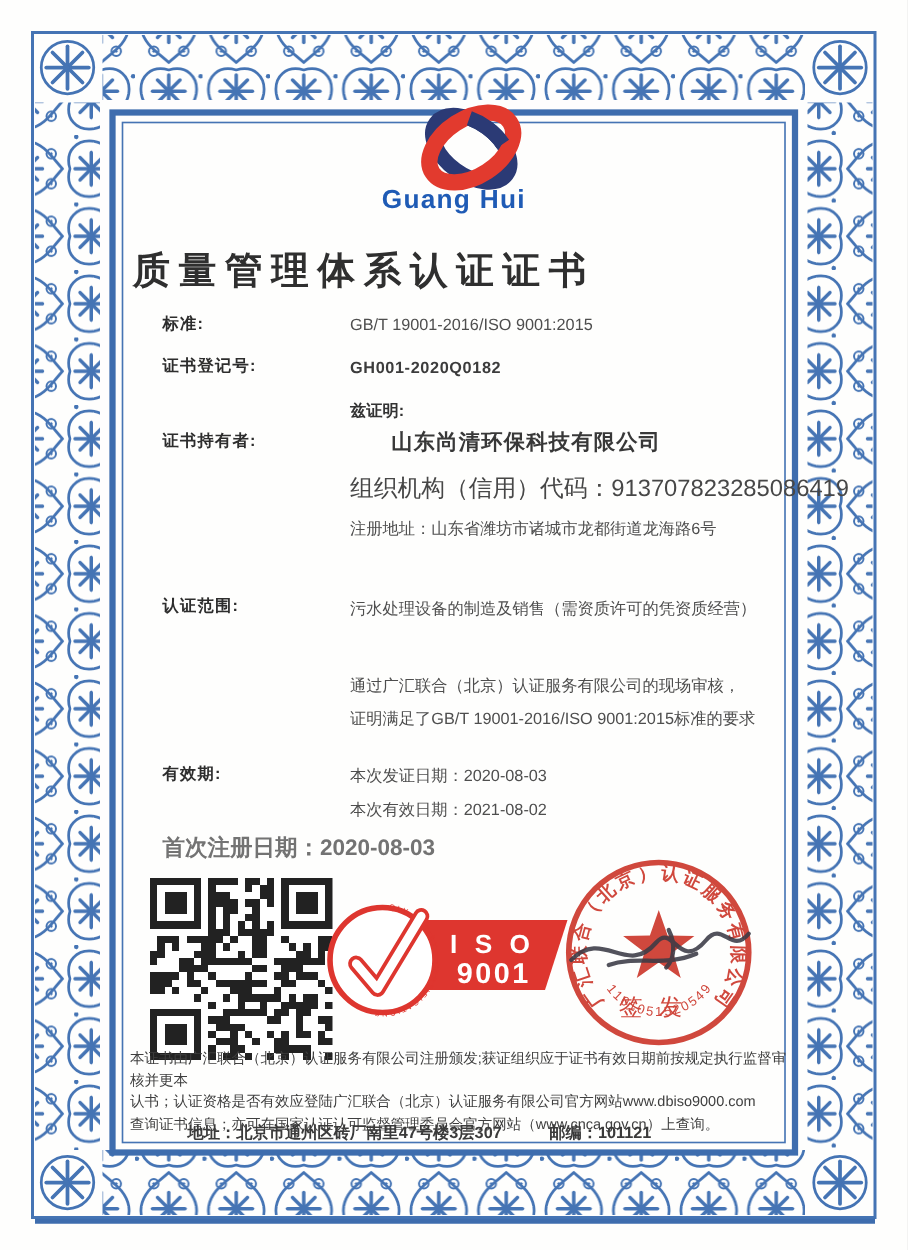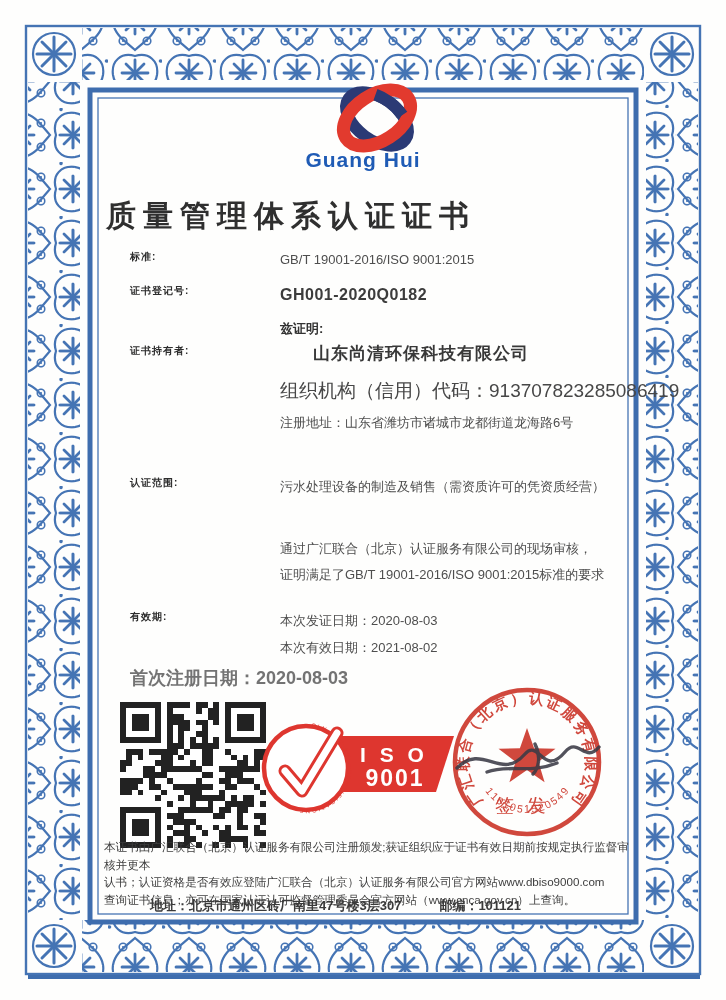--- a/index.html
+++ b/index.html
@@ -4,24 +4,24 @@
 <style>
   html,body{margin:0;padding:0;background:#e9e9e9;}
   .page{position:relative;width:726px;height:1000px;background:#fefefd;overflow:hidden;
         font-family:"Liberation Sans","DejaVu Sans",sans-serif;}
   .abs{position:absolute;}
   svg{display:block;}
   .brand-name{left:0;top:148px;width:726px;text-align:center;font-size:21px;font-weight:bold;
               color:#1f5bb5;letter-spacing:1px;}
   .cert-title{left:0;top:196px;width:582px;text-align:center;font-size:30px;font-weight:bold;
               color:#2f2f2f;letter-spacing:7px;}
-  .lbl{font-weight:bold;font-size:10px;color:#2d2d2d;letter-spacing:1px;}
+  .lbl{font-weight:bold;font-size:13px;color:#2d2d2d;letter-spacing:1px;}
   .val{font-size:13px;color:#4e4e4e;}
   .val-md{font-size:19px;color:#474747;}
-  .val-bold{font-size:16px;font-weight:bold;color:#3c3c3c;letter-spacing:.5px;}
+  .val-bold{font-size:13px;font-weight:bold;color:#3c3c3c;letter-spacing:.5px;}
   .holder{font-size:17px;font-weight:bold;color:#383838;letter-spacing:1px;margin-left:33px;}
   .certify{font-size:13px;font-weight:bold;color:#333;}
   .regrow{font-size:18px;font-weight:bold;color:#737373;}
   .footer-par{left:104px;top:838px;width:525px;font-size:11.6px;line-height:17.6px;color:#3e3e3e;}
   .addr-row{left:150px;top:897px;font-size:13px;color:#3a3a3a;display:flex;gap:38px;font-weight:bold;}
 </style>
 </head>
 <body>
 
 <div class="page">

